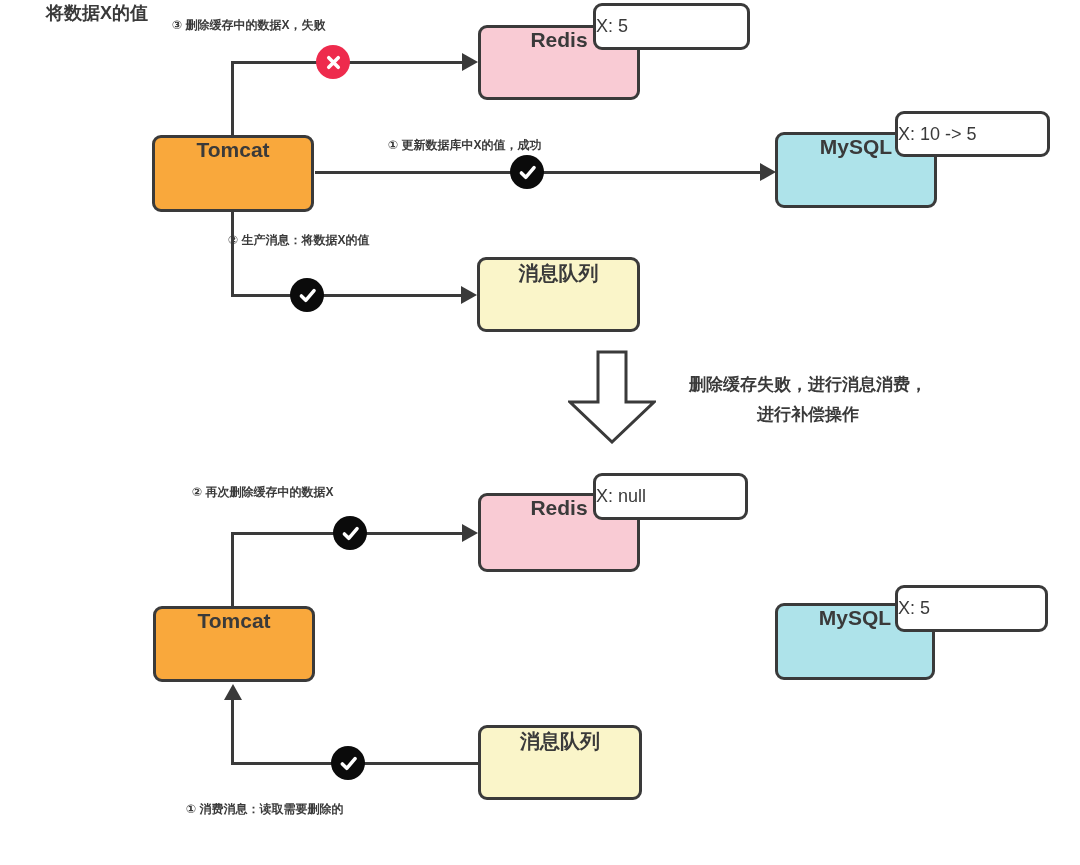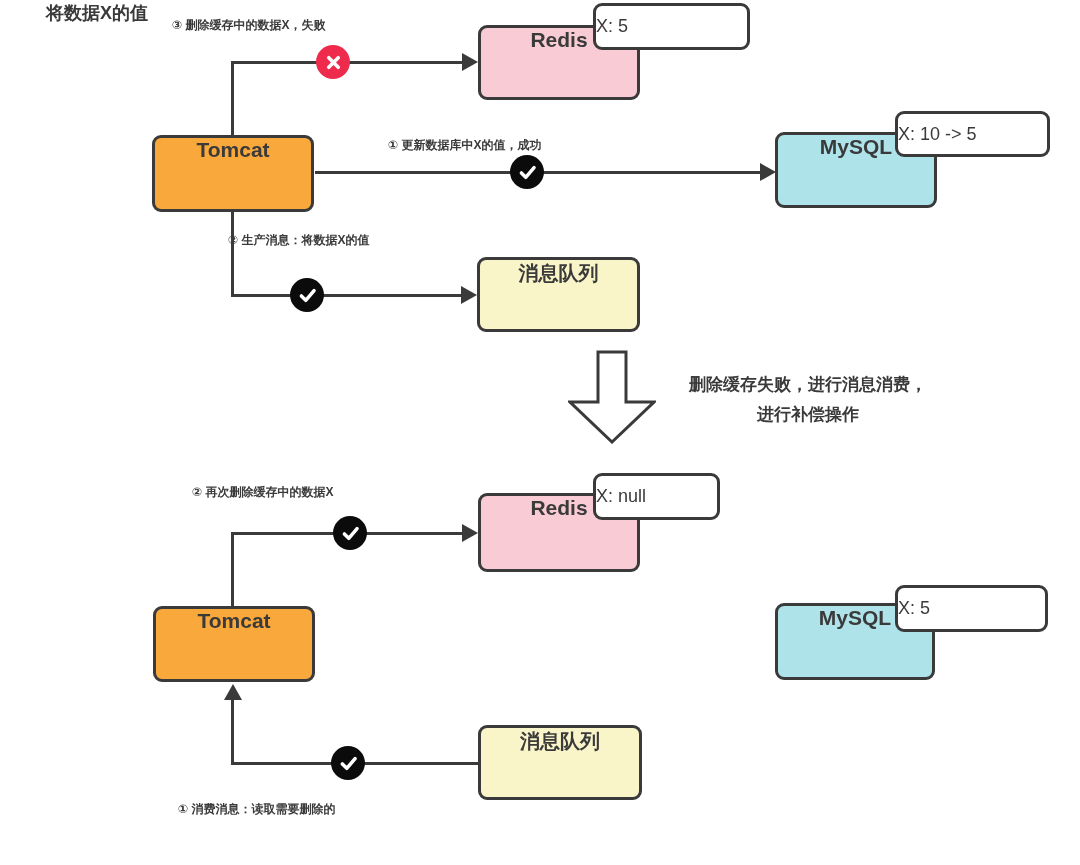--- a/index.html
+++ b/index.html
@@ -172,21 +172,21 @@
   <div class="arrow-right" style="left:462px;top:524px;"></div>
   <div class="badge ok" style="left:333px;top:516px;">
     <svg width="21" height="21" viewBox="0 0 24 24">
         <path d="M5 12.5l5 5L19.5 6.5" stroke="#fff" stroke-width="4" fill="none" stroke-linecap="round" stroke-linejoin="round"></path>
       </svg>
   </div>
 
   <div class="node redis" style="left:478px;top:493px;width:162px;height:79px;">
     <span>Redis</span>
   </div>
-  <div class="note" style="left:593px;top:473px;width:127px;height:47px;">
+  <div class="note" style="left:593px;top:473px;width:155px;height:47px;">
     <span>X: null</span>
   </div>
 
   <div class="node tomcat" style="left:153px;top:606px;width:162px;height:76px;">
     <span>Tomcat</span>
   </div>
 
   <div class="node mysql" style="left:775px;top:603px;width:160px;height:77px;">
     <span>MySQL</span>
   </div>
@@ -200,17 +200,17 @@
   <div class="badge ok" style="left:331px;top:746px;">
     <svg width="21" height="21" viewBox="0 0 24 24">
         <path d="M5 12.5l5 5L19.5 6.5" stroke="#fff" stroke-width="4" fill="none" stroke-linecap="round" stroke-linejoin="round"></path>
       </svg>
   </div>
 
   <div class="node queue cjk" style="left:478px;top:725px;width:164px;height:75px;">
     <span>消息队列</span>
   </div>
 
-  <div class="step" style="left:178px;top:797px;width:300px;">
+  <div class="step" style="left:186px;top:797px;width:300px;">
     <span class="wrapline">① 消费消息：读取需要删除的</span>
   </div>
 
 </div>
 
 </body></html>

